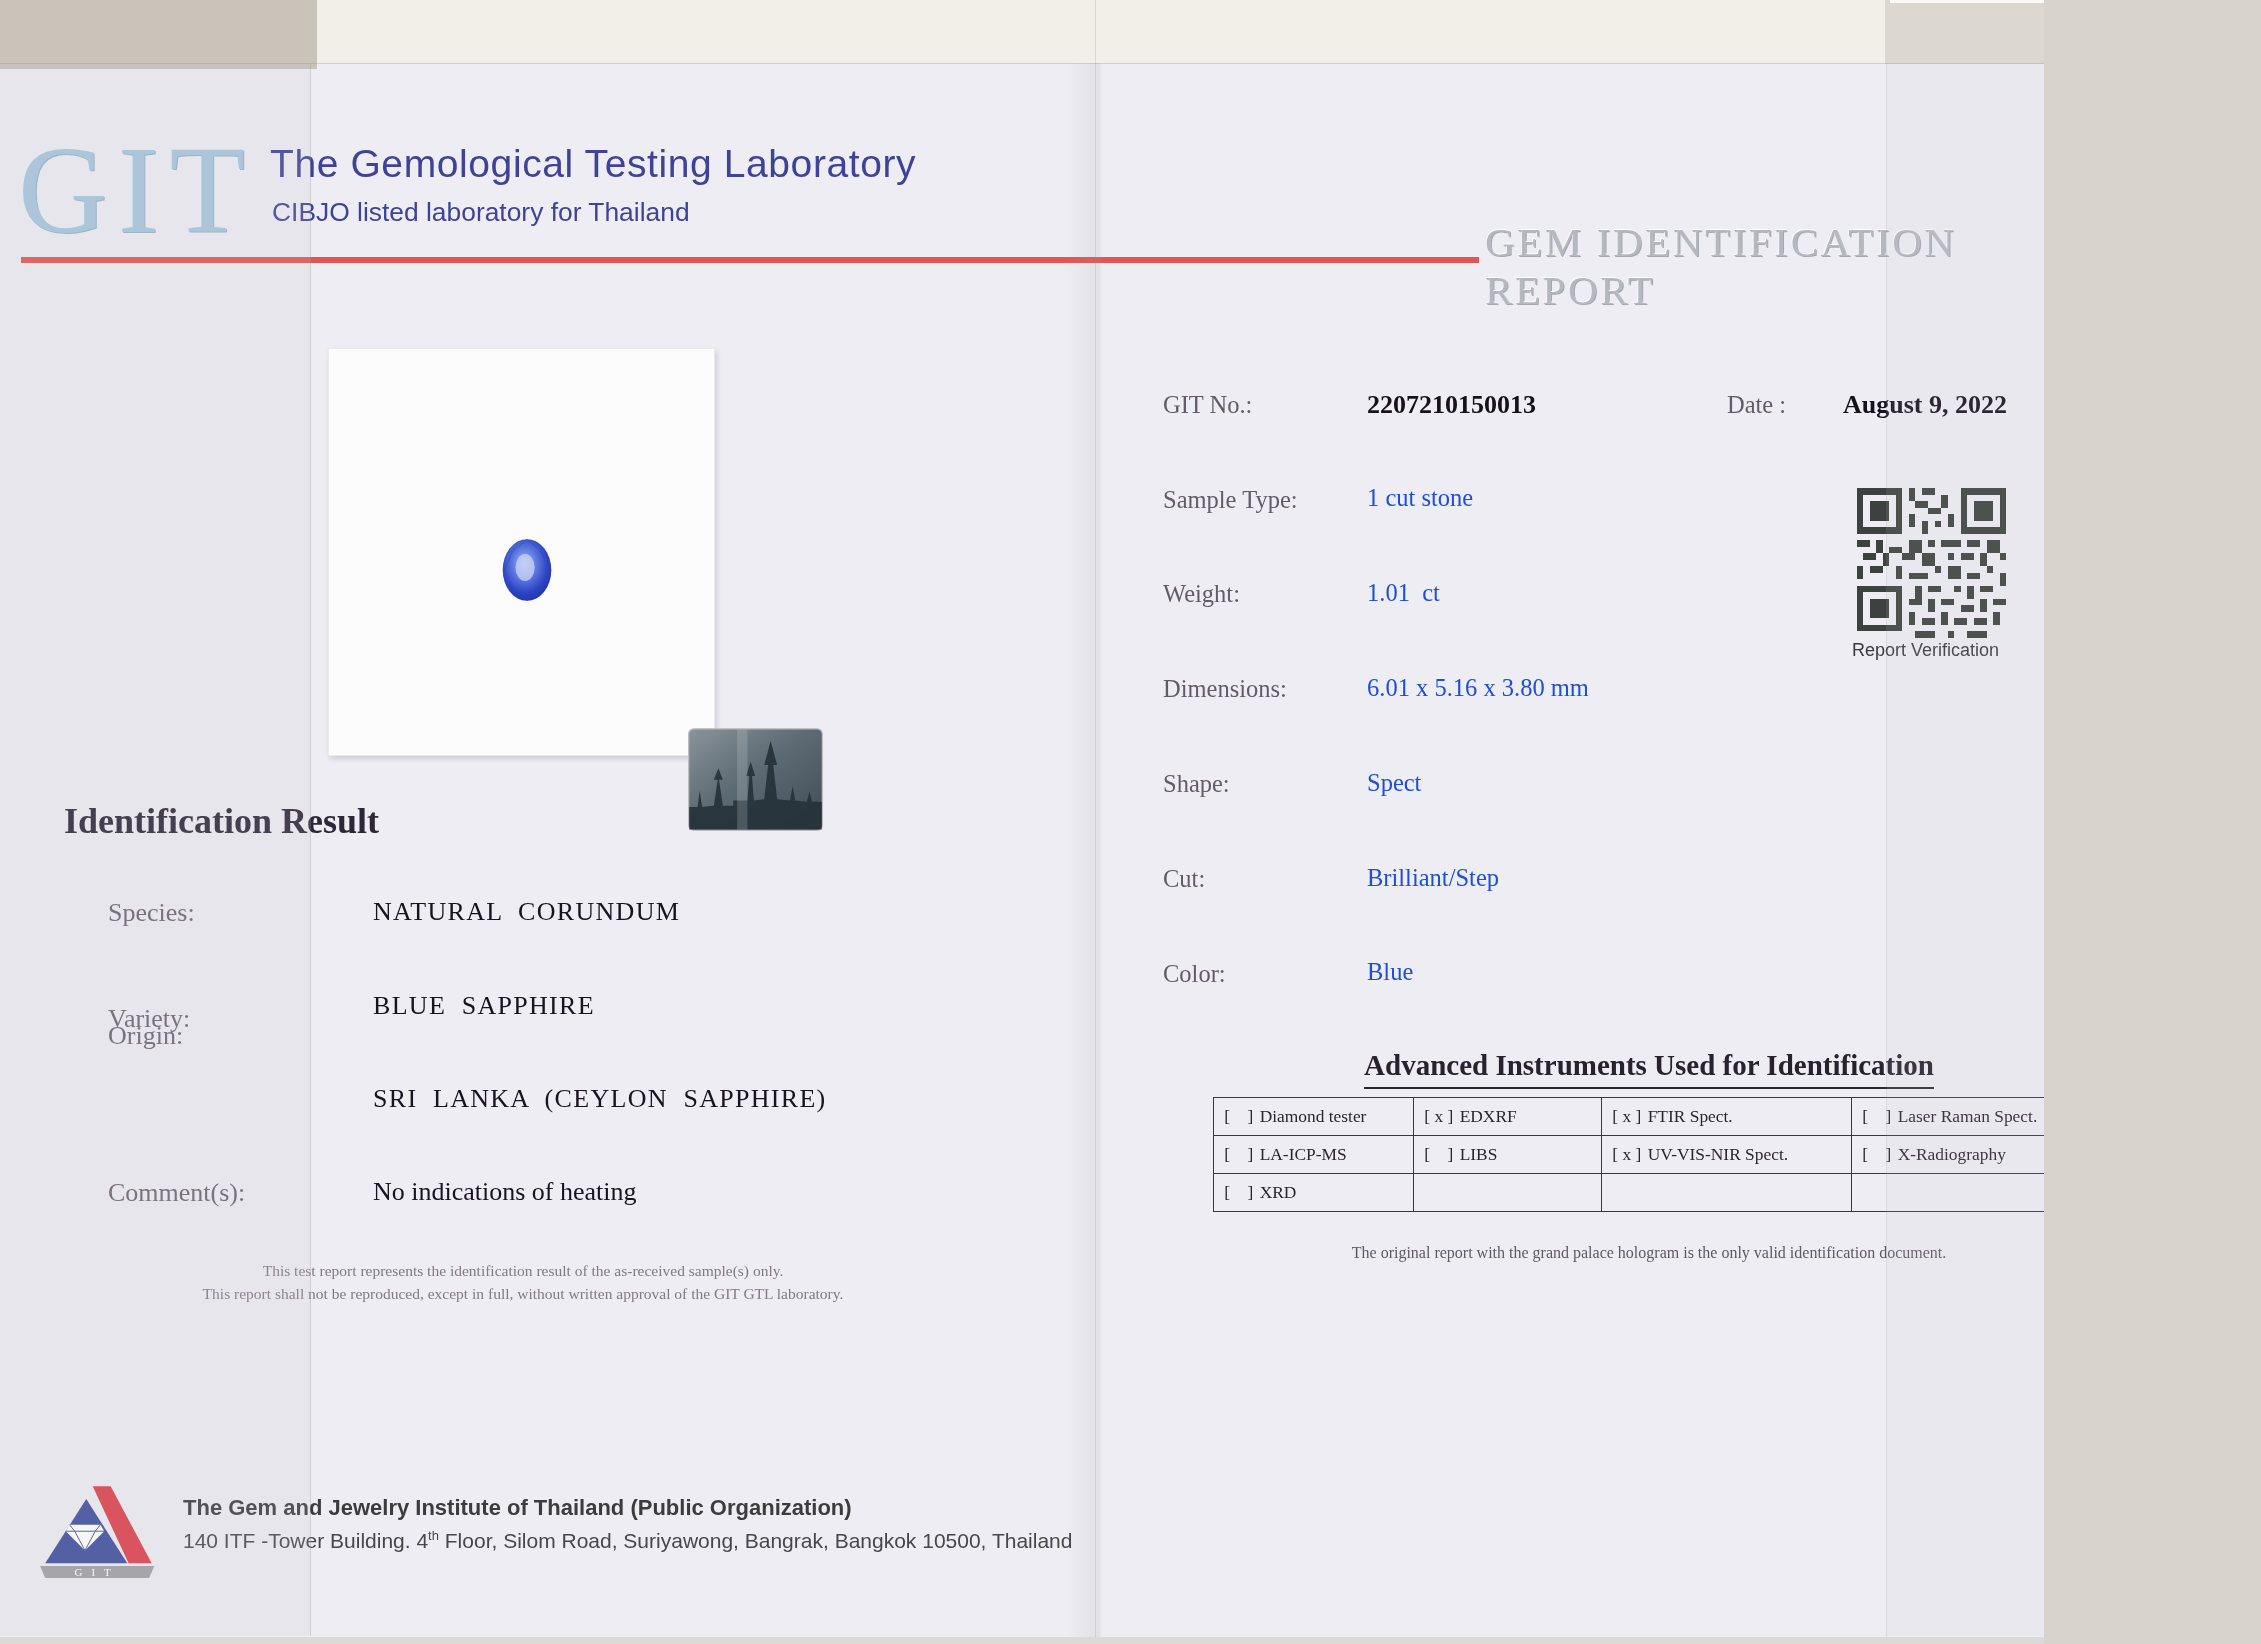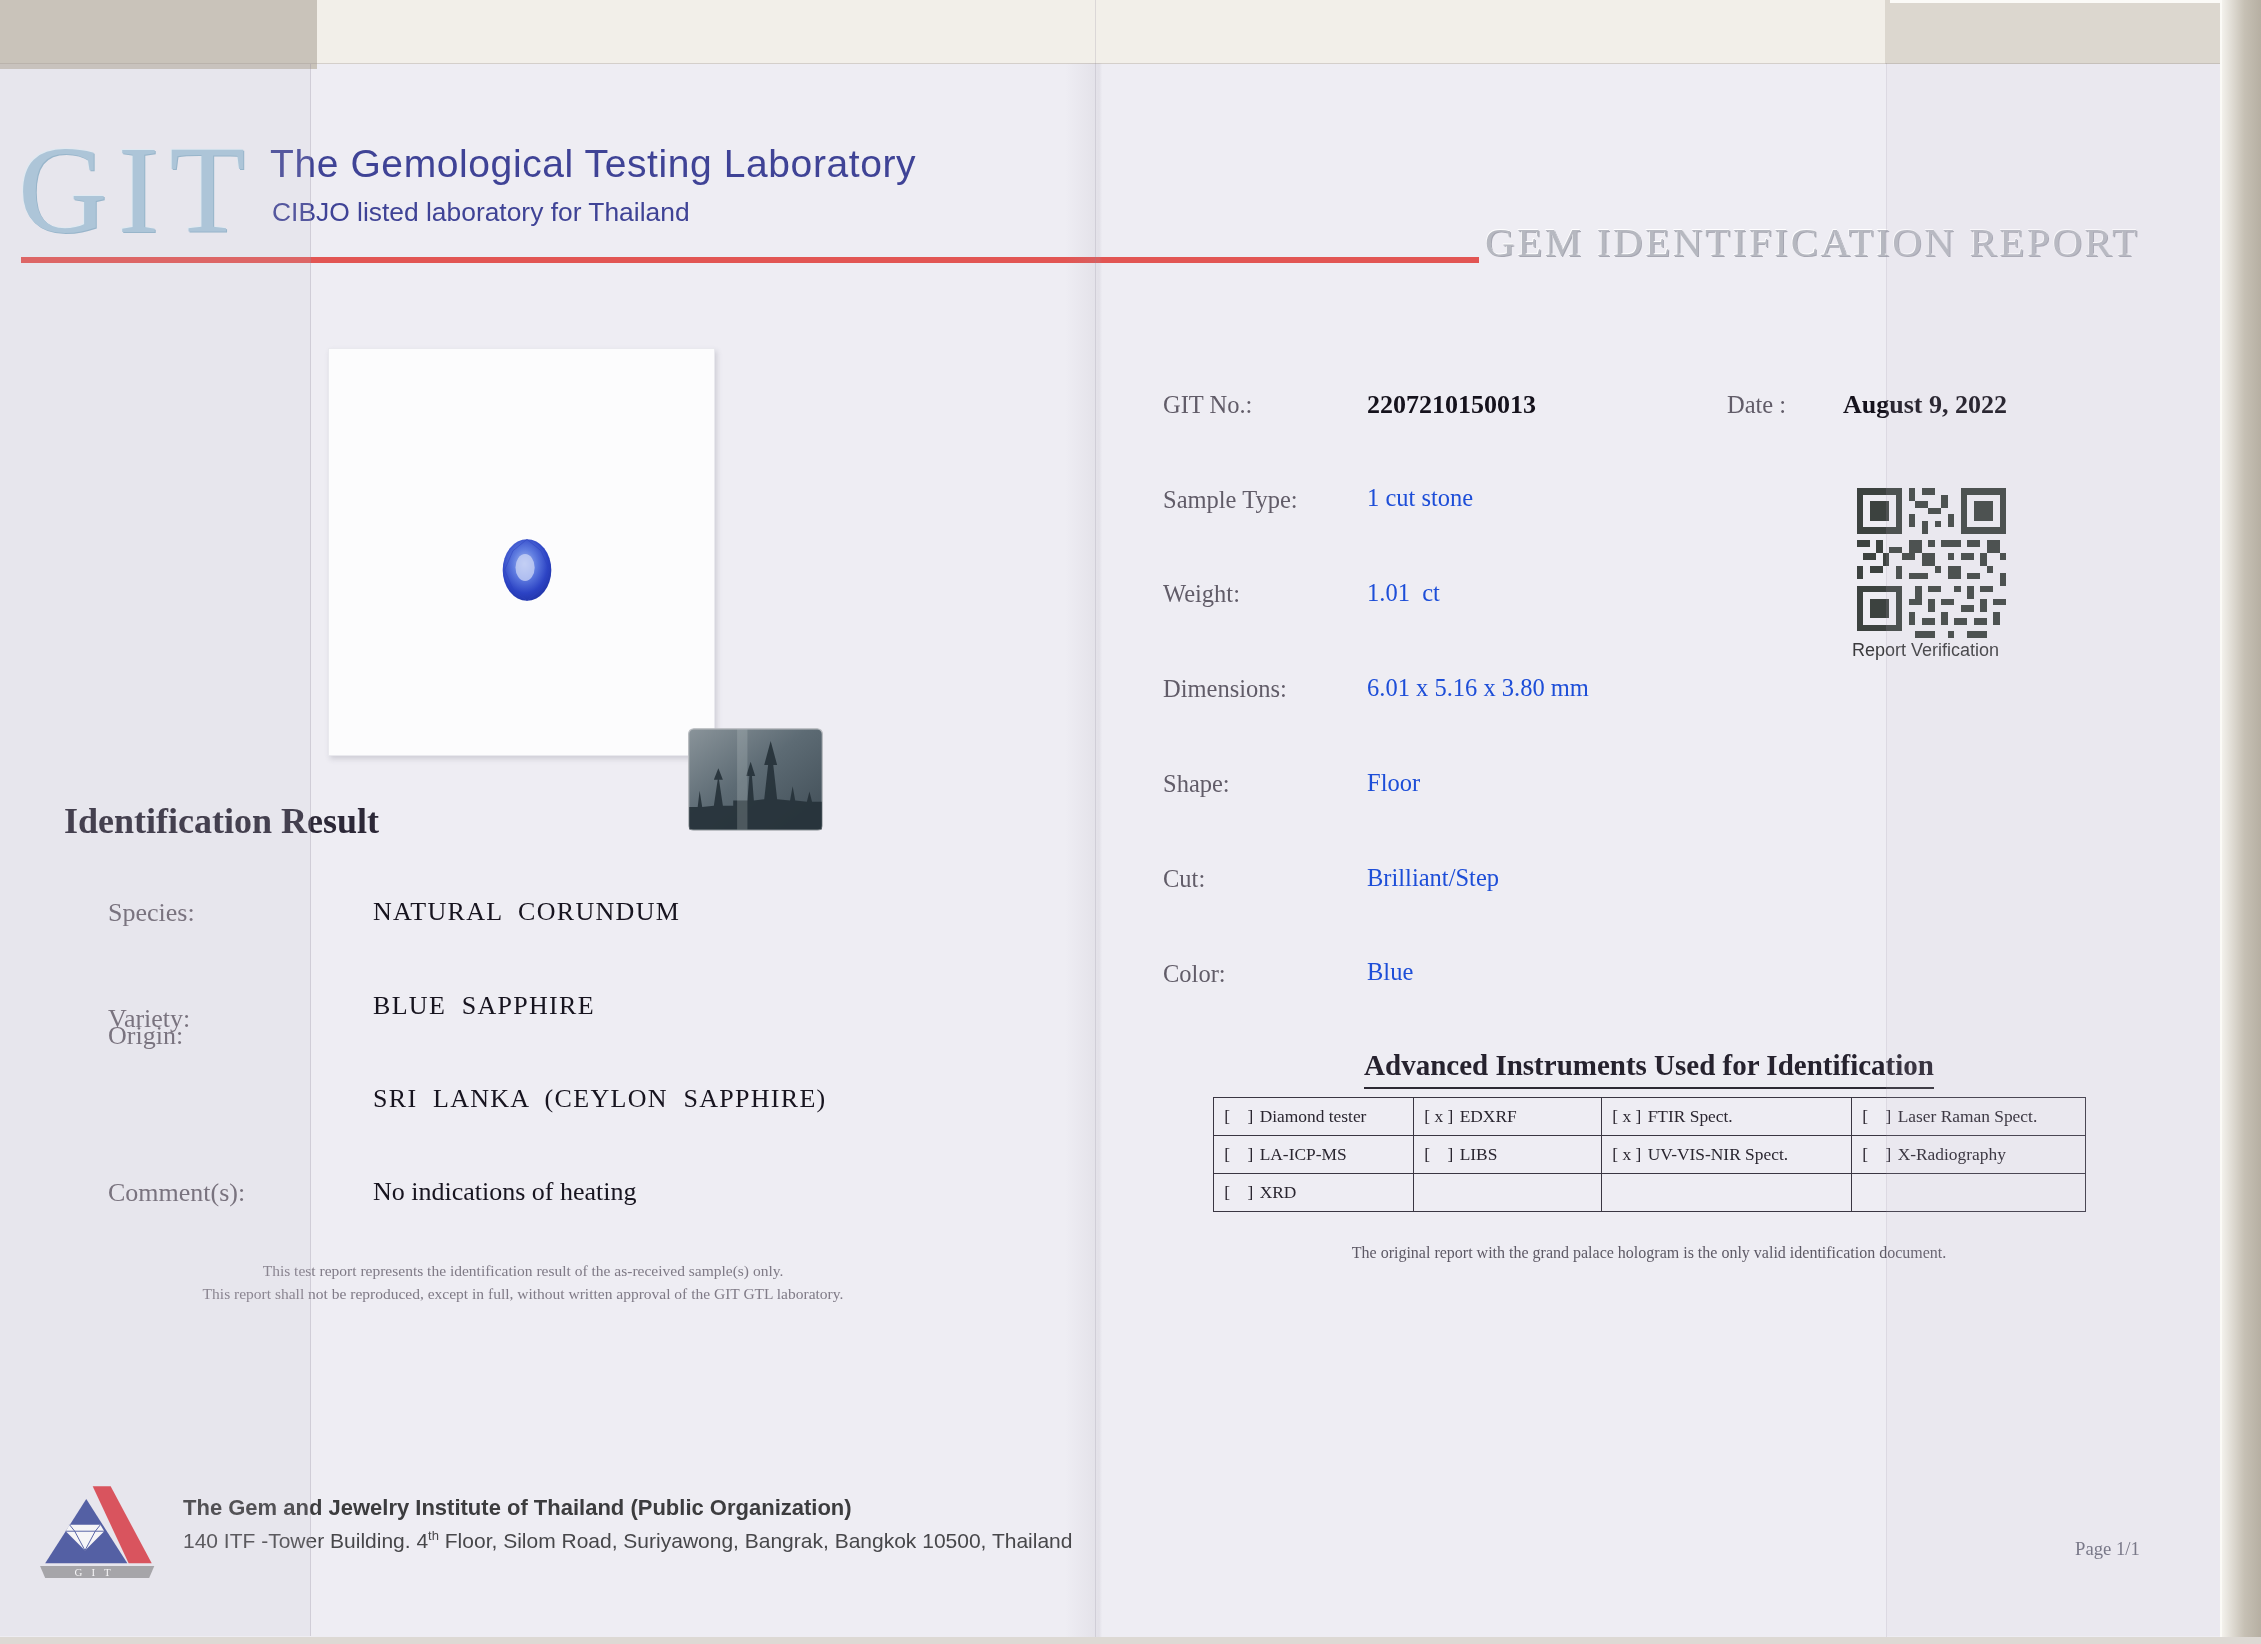--- a/index.html
+++ b/index.html
@@ -1,17 +1,17 @@
 <!DOCTYPE html>
 <html style="font-size:10.3px"><head>
 <meta charset="utf-8">
 <style>
   html,body{margin:0;padding:0;}
   body{width:2261px;height:1645px;background:#d8d3cb;font-family:"Liberation Serif",serif;}
-  .page{position:relative;width:2261px;height:1645px;background:#eeedf3;overflow:hidden;}
+  .page{position:relative;width:2044px;height:1645px;background:#eeedf3;overflow:hidden;}
   .abs{position:absolute;}
   .pre{white-space:pre;}
 
   
   .bg-top{left:0;top:0;width:2261px;height:64px;background:#f2efe9;}
   .bg-top-left{left:0;top:0;width:317px;height:69px;background:#c9c3ba;}
   .bg-top-right{left:1885px;top:0;width:377px;height:64px;background:#dcd7cf;}
   .corner-tr{left:1890px;top:0;width:361px;height:30px;border-top:3.2px solid #fbfaf7;border-right:3.2px solid #fbfaf7;border-radius:0 22px 0 0;box-sizing:border-box;}
   .sheet-top-line{left:0;top:63px;width:2261px;height:1.3px;background:rgba(158,150,146,0.35);}
   .edge-right{left:2220px;top:0;width:41px;height:1645px;background:linear-gradient(to right,#f3f1ec,#c6c0b4 55%,#b4ada0);border-left:2.6px solid #fbfaf6;}
@@ -114,21 +114,21 @@
   <div class="abs flabel" style="left:1163px;top:486px;">Sample Type:</div>
   <div class="abs fvalue pre" style="left:1367px;top:484px;">1 cut stone</div>
 
   <div class="abs flabel" style="left:1163px;top:580px;">Weight:</div>
   <div class="abs fvalue pre" style="left:1367px;top:579px;">1.01  ct</div>
 
   <div class="abs flabel" style="left:1163px;top:675px;">Dimensions:</div>
   <div class="abs fvalue pre" style="left:1367px;top:674px;">6.01 x 5.16 x 3.80 mm</div>
 
   <div class="abs flabel" style="left:1163px;top:770px;">Shape:</div>
-  <div class="abs fvalue pre" style="left:1367px;top:769px;">Floor</div>
+  <div class="abs fvalue pre" style="left:1367px;top:769px;">Spect</div>
 
   <div class="abs flabel" style="left:1163px;top:865px;">Cut:</div>
   <div class="abs fvalue pre" style="left:1367px;top:864px;">Brilliant/Step</div>
 
   <div class="abs flabel" style="left:1163px;top:960px;">Color:</div>
   <div class="abs fvalue pre" style="left:1367px;top:958px;">Blue</div>
 
   <svg class="abs" style="left:1850px;top:488px;" width="163" height="150" viewBox="0 0 25 23" shape-rendering="crispEdges">
     <g fill="#3c423f">
       <rect x="1" y="0" width="7" height="7"></rect>

